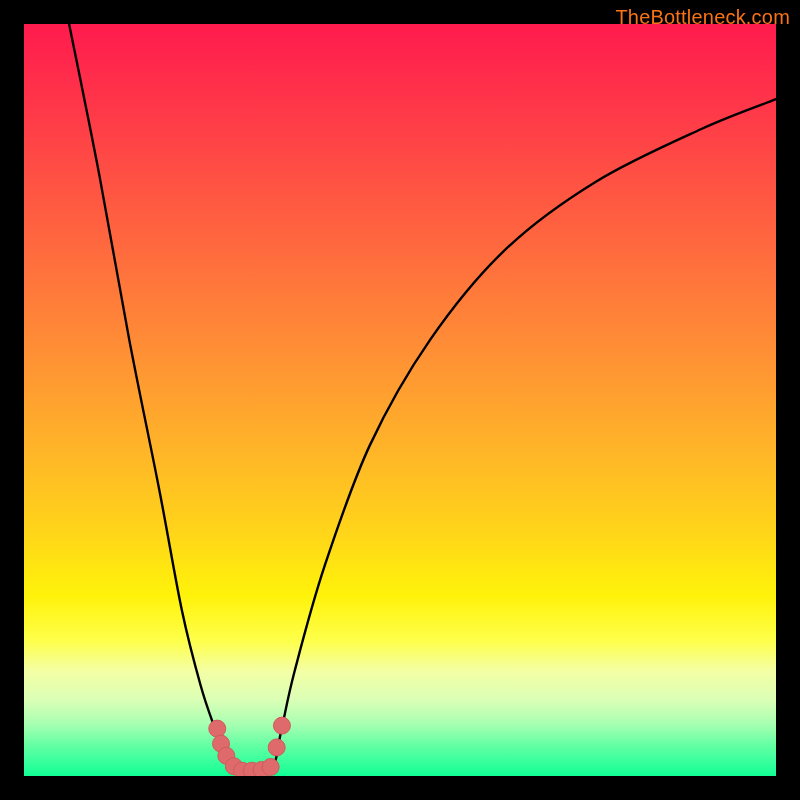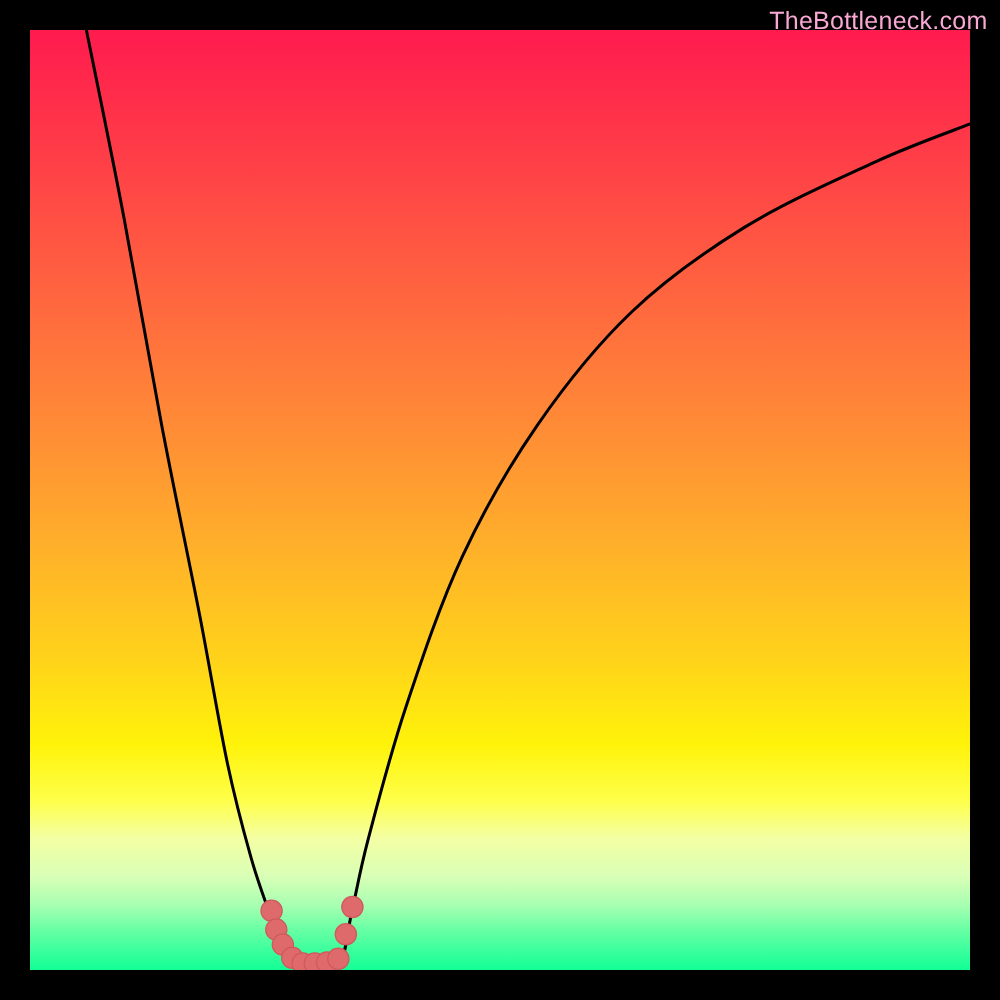--- a/index.html
+++ b/index.html
@@ -45,21 +45,21 @@
       #d9ffb6 90%,
       #a9ffb2 93%,
       #62ffa3 96%,
       #12ff96 100%
     );
   }
   .watermark {
     position: absolute;
     top: 6px;
     right: 10px;
-    color: #f9a8d4;
+    color: #f97316;
     font-size: 20px;
     letter-spacing: 0.2px;
     user-select: none;
   }
   svg.curve {
     position: absolute;
     inset: 0;
   }
 </style>
 </head>

